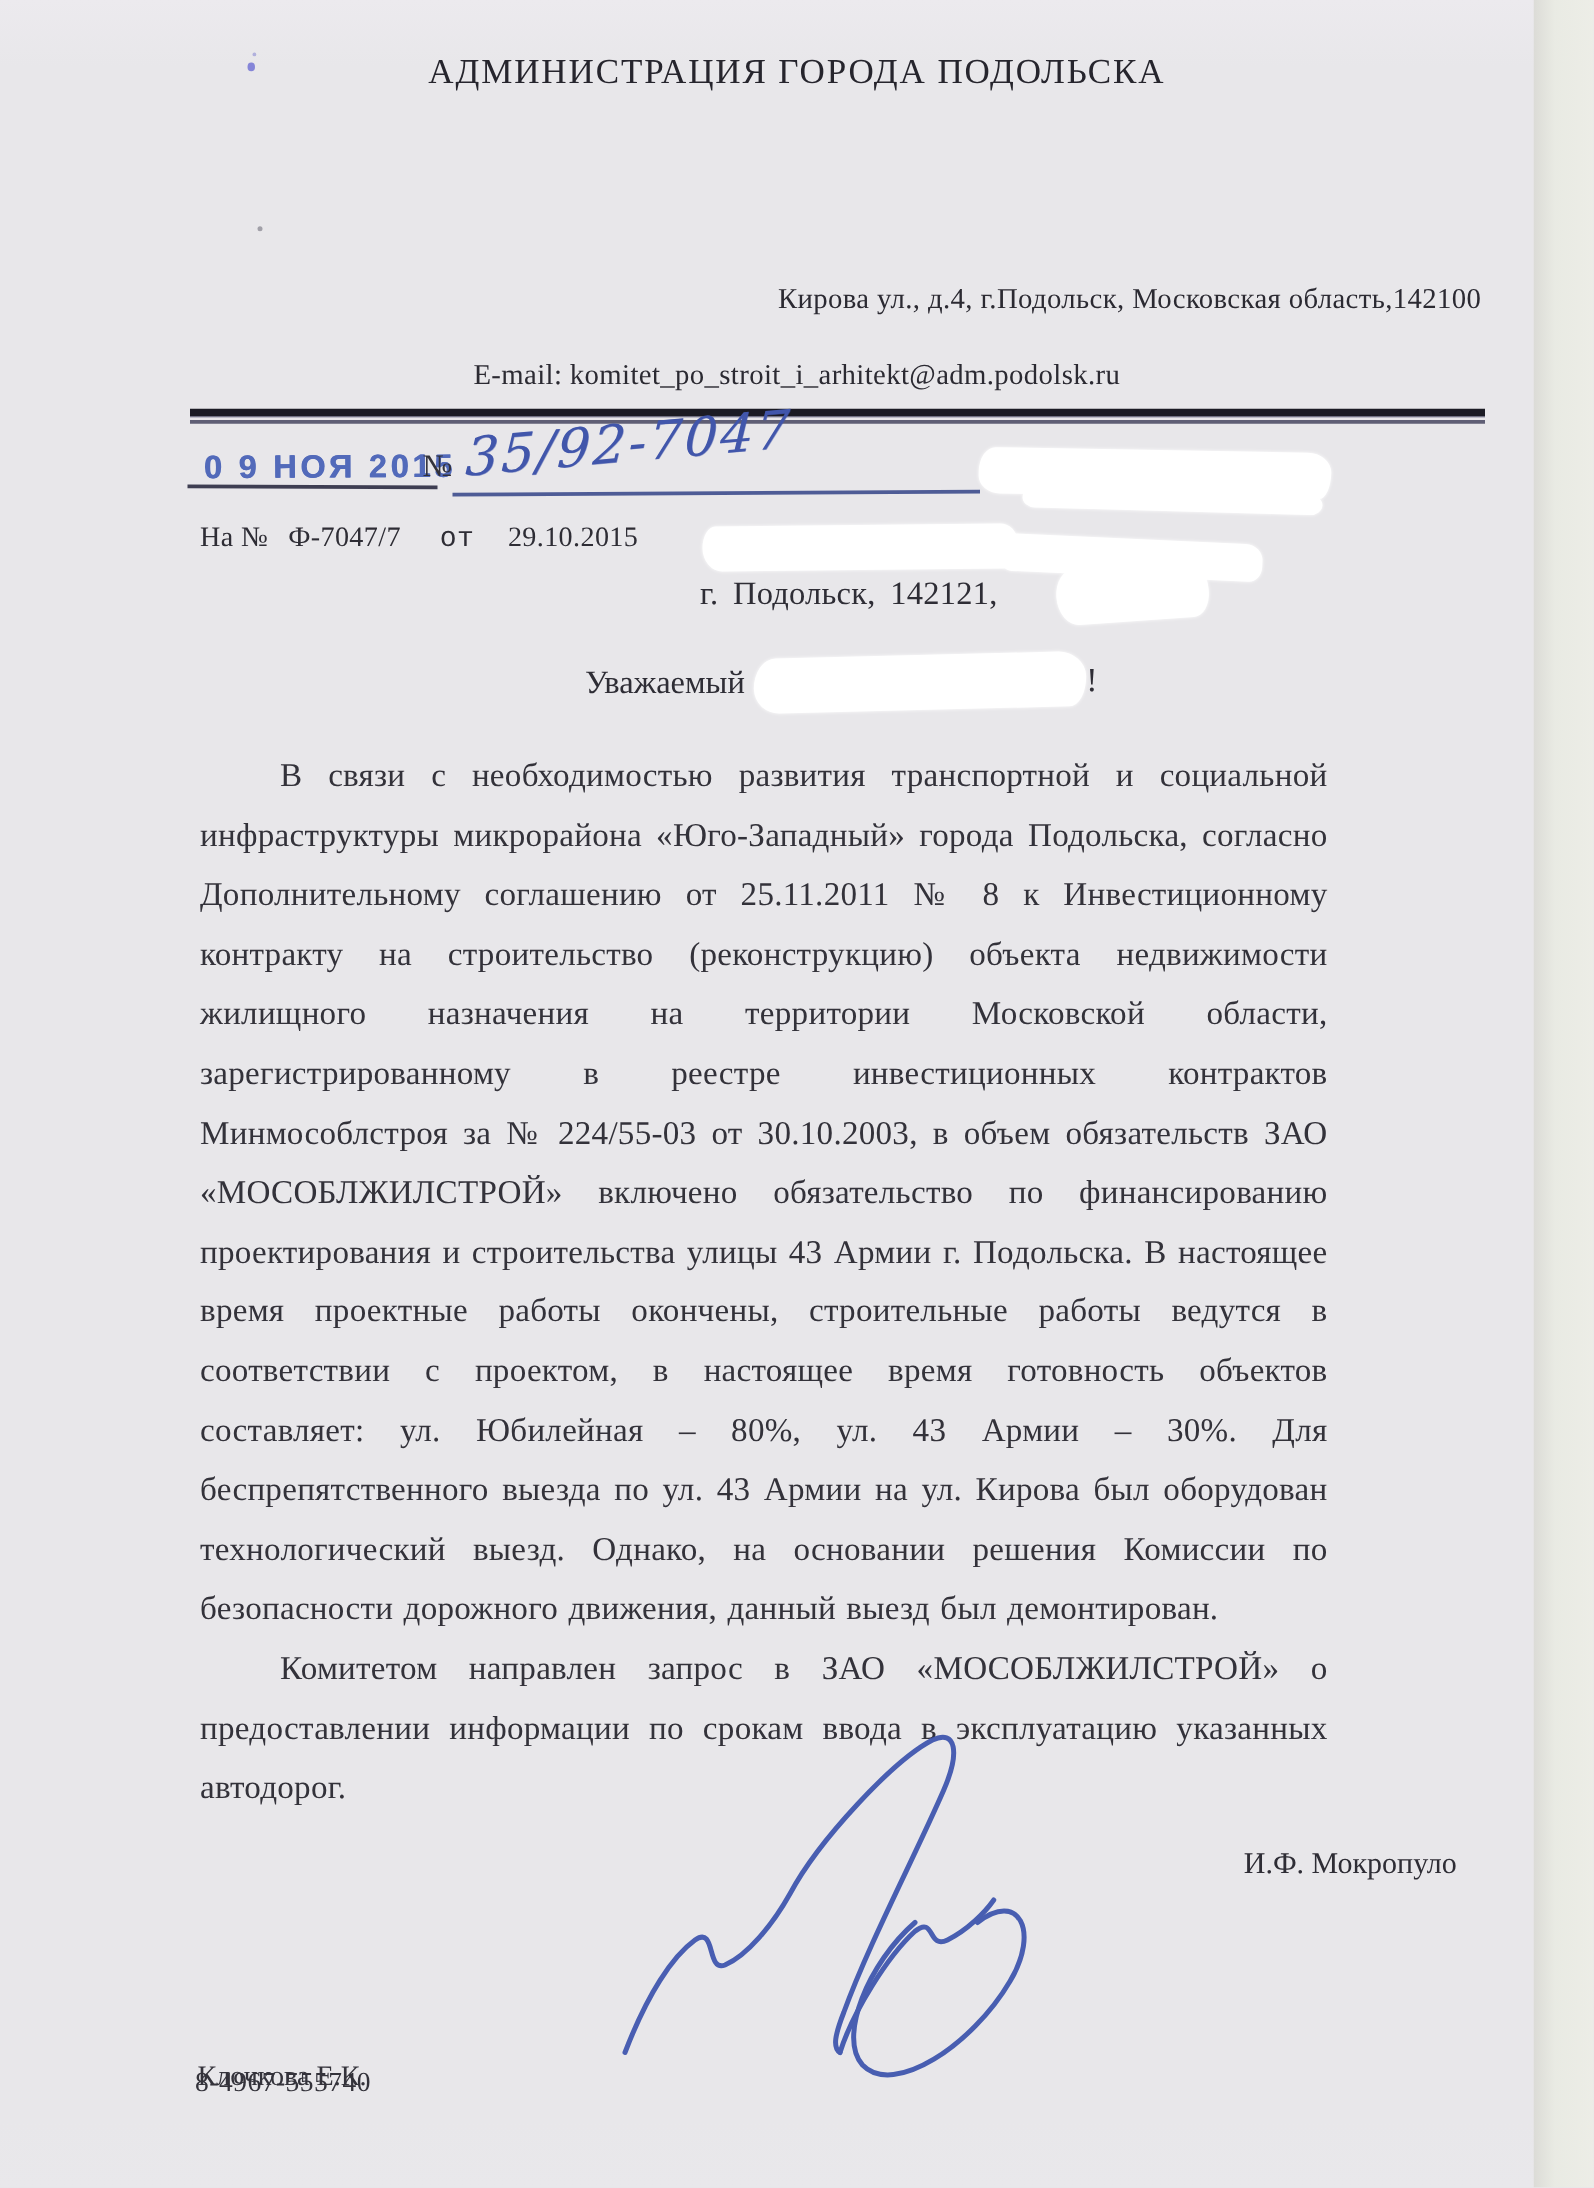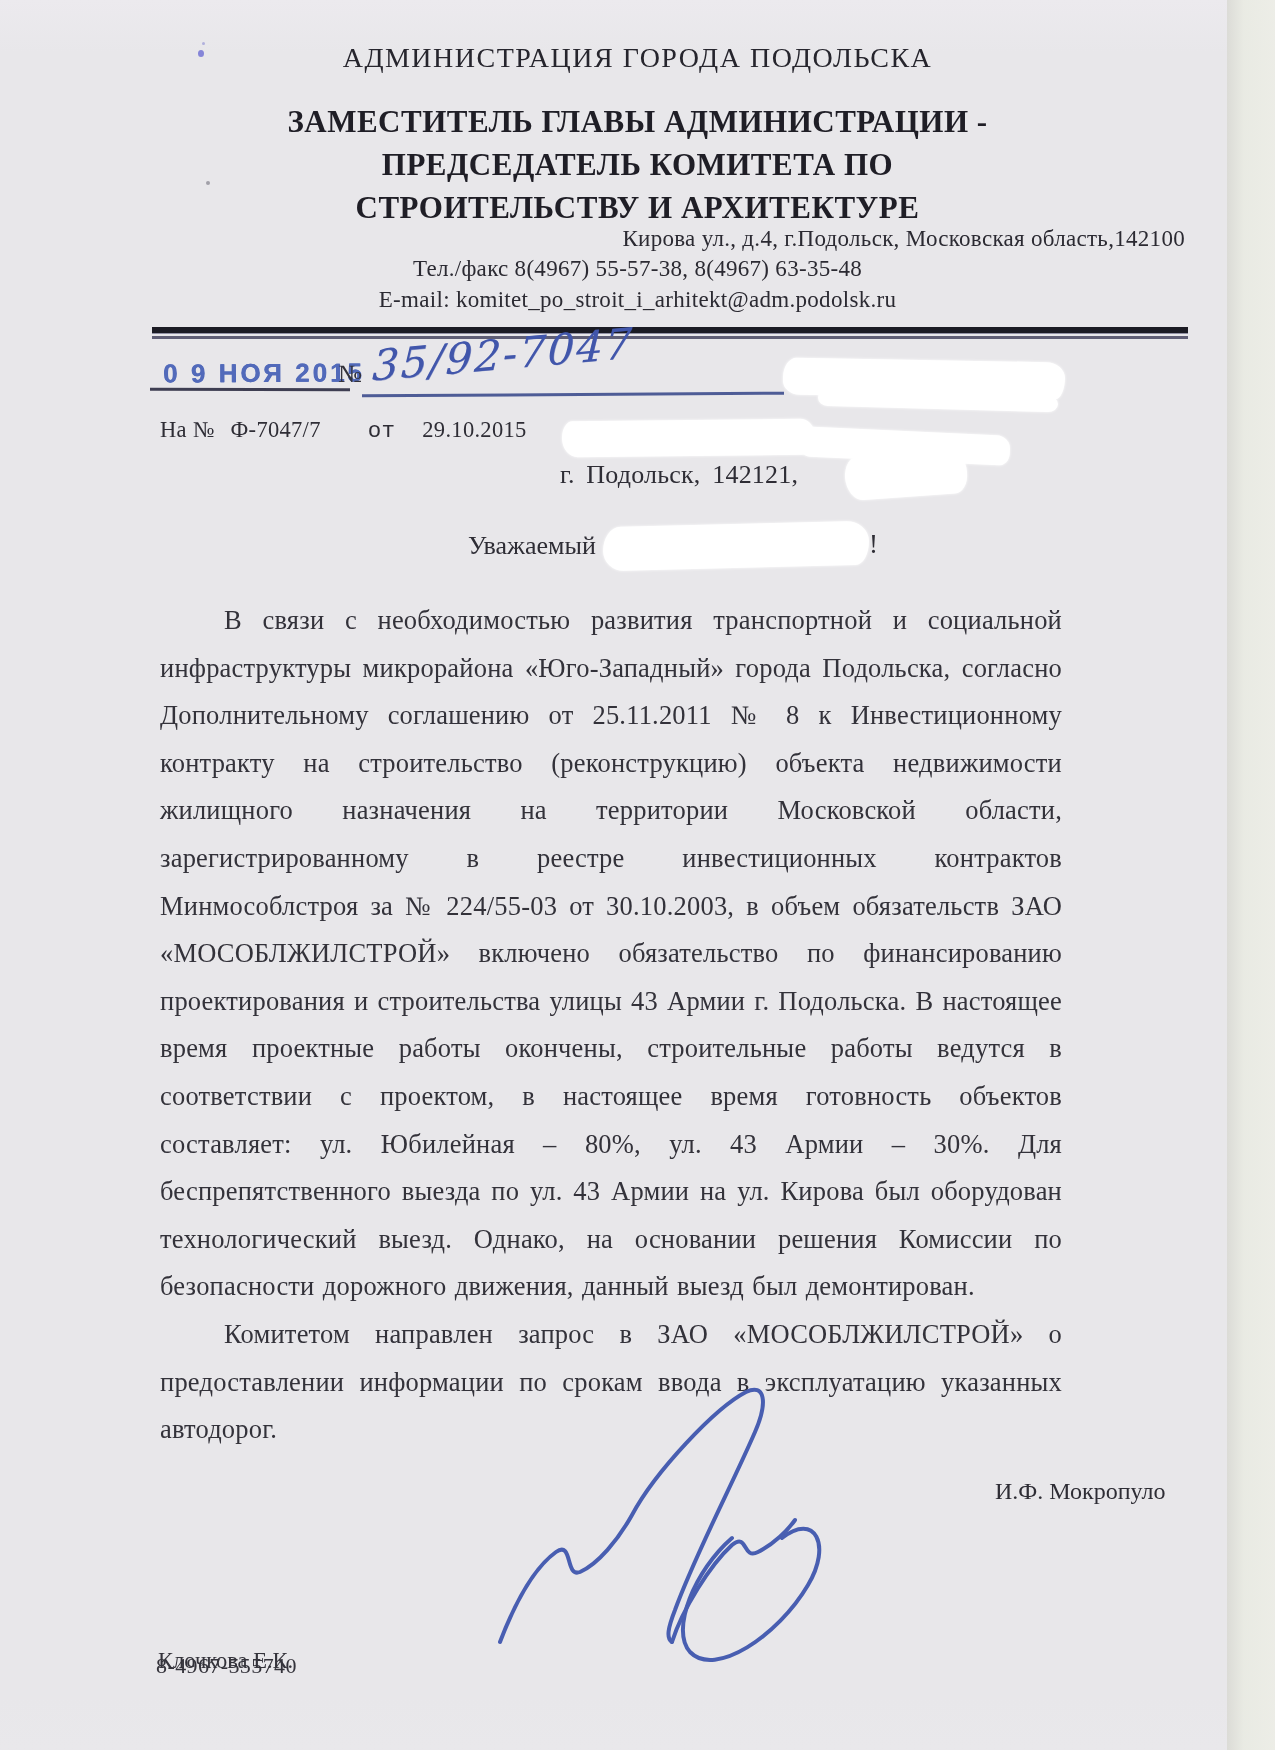--- a/index.html
+++ b/index.html
@@ -66,21 +66,21 @@
     transform:rotate(-.35deg);opacity:.9;
   }
   .redaction{
     background:#ffffff;
     box-shadow:0 0 3px rgba(255,255,255,.95);
   }
   .reply-line{
     left:160px;top:417px;font-size:22.5px;color:#2e2d35;letter-spacing:.3px;
   }
   .reply-line .gap-s{margin-right:16px;text-align:right;}
-  .reply-line .gap-m{margin-right:47px;text-align:center;}
+  .reply-line .gap-m{margin-right:31px;text-align:center;}
   .reply-line .gap-l{margin-right:27px;font-family:Liberation Mono, monospace;}
   .city-line{
     left:560px;top:460px;font-size:26px;color:#2e2d35;word-spacing:5px;letter-spacing:.2px;
   }
   .salutation-word{left:468px;top:531px;font-size:26px;color:#2e2d35;}
   .salutation-excl{left:869px;top:529px;font-size:27px;color:#2e2d35;}
   .body-text{
     left:160px;top:597px;width:902px;
     font-size:26.5px;line-height:47.6px;
     color:#33323a;text-align:justify;
@@ -101,28 +101,22 @@
 <div class="page">
 
   <div class="scan-right-edge"></div>
 
   <div class="ink-speck abs" style="left:198px;top:50px;width:6px;height:7px;background:#5b5bd0;opacity:.7;"></div>
   <div class="ink-speck abs" style="left:202px;top:42px;width:3px;height:3px;background:#7a7ad0;opacity:.5;"></div>
   <div class="ink-speck abs" style="left:206px;top:181px;width:4px;height:4px;background:#83828c;opacity:.7;"></div>
 
   <div class="abs centered org-line">АДМИНИСТРАЦИЯ ГОРОДА ПОДОЛЬСКА</div>
 
-  <div class="abs centered head-bold">
-    <div>ЗАМЕСТИТЕЛЬ ГЛАВЫ АДМИНИСТРАЦИИ -</div>
-    <div>ПРЕДСЕДАТЕЛЬ КОМИТЕТА ПО</div>
-    <div>СТРОИТЕЛЬСТВУ И АРХИТЕКТУРЕ</div>
-  </div>
 
   <div class="abs centered addr-line" style="top:226px;text-align:right;">Кирова ул., д.4, г.Подольск, Московская область,142100</div>
-  <div class="abs centered addr-line" style="top:256px;">Тел./факс 8(4967) 55-57-38, 8(4967) 63-35-48</div>
   <div class="abs centered addr-line" style="top:287px;">E-mail: komitet_po_stroit_i_arhitekt@adm.podolsk.ru</div>
 
   <div class="abs divider-thick"></div>
   <div class="abs divider-thin"></div>
 
   <div class="abs date-stamp">0 9 НОЯ 2015</div>
   <div class="abs stamp-underline"></div>
   <div class="abs num-sign">№</div>
   <div class="abs handwritten-number">35/92-7047</div>
   <div class="abs number-underline"></div>

